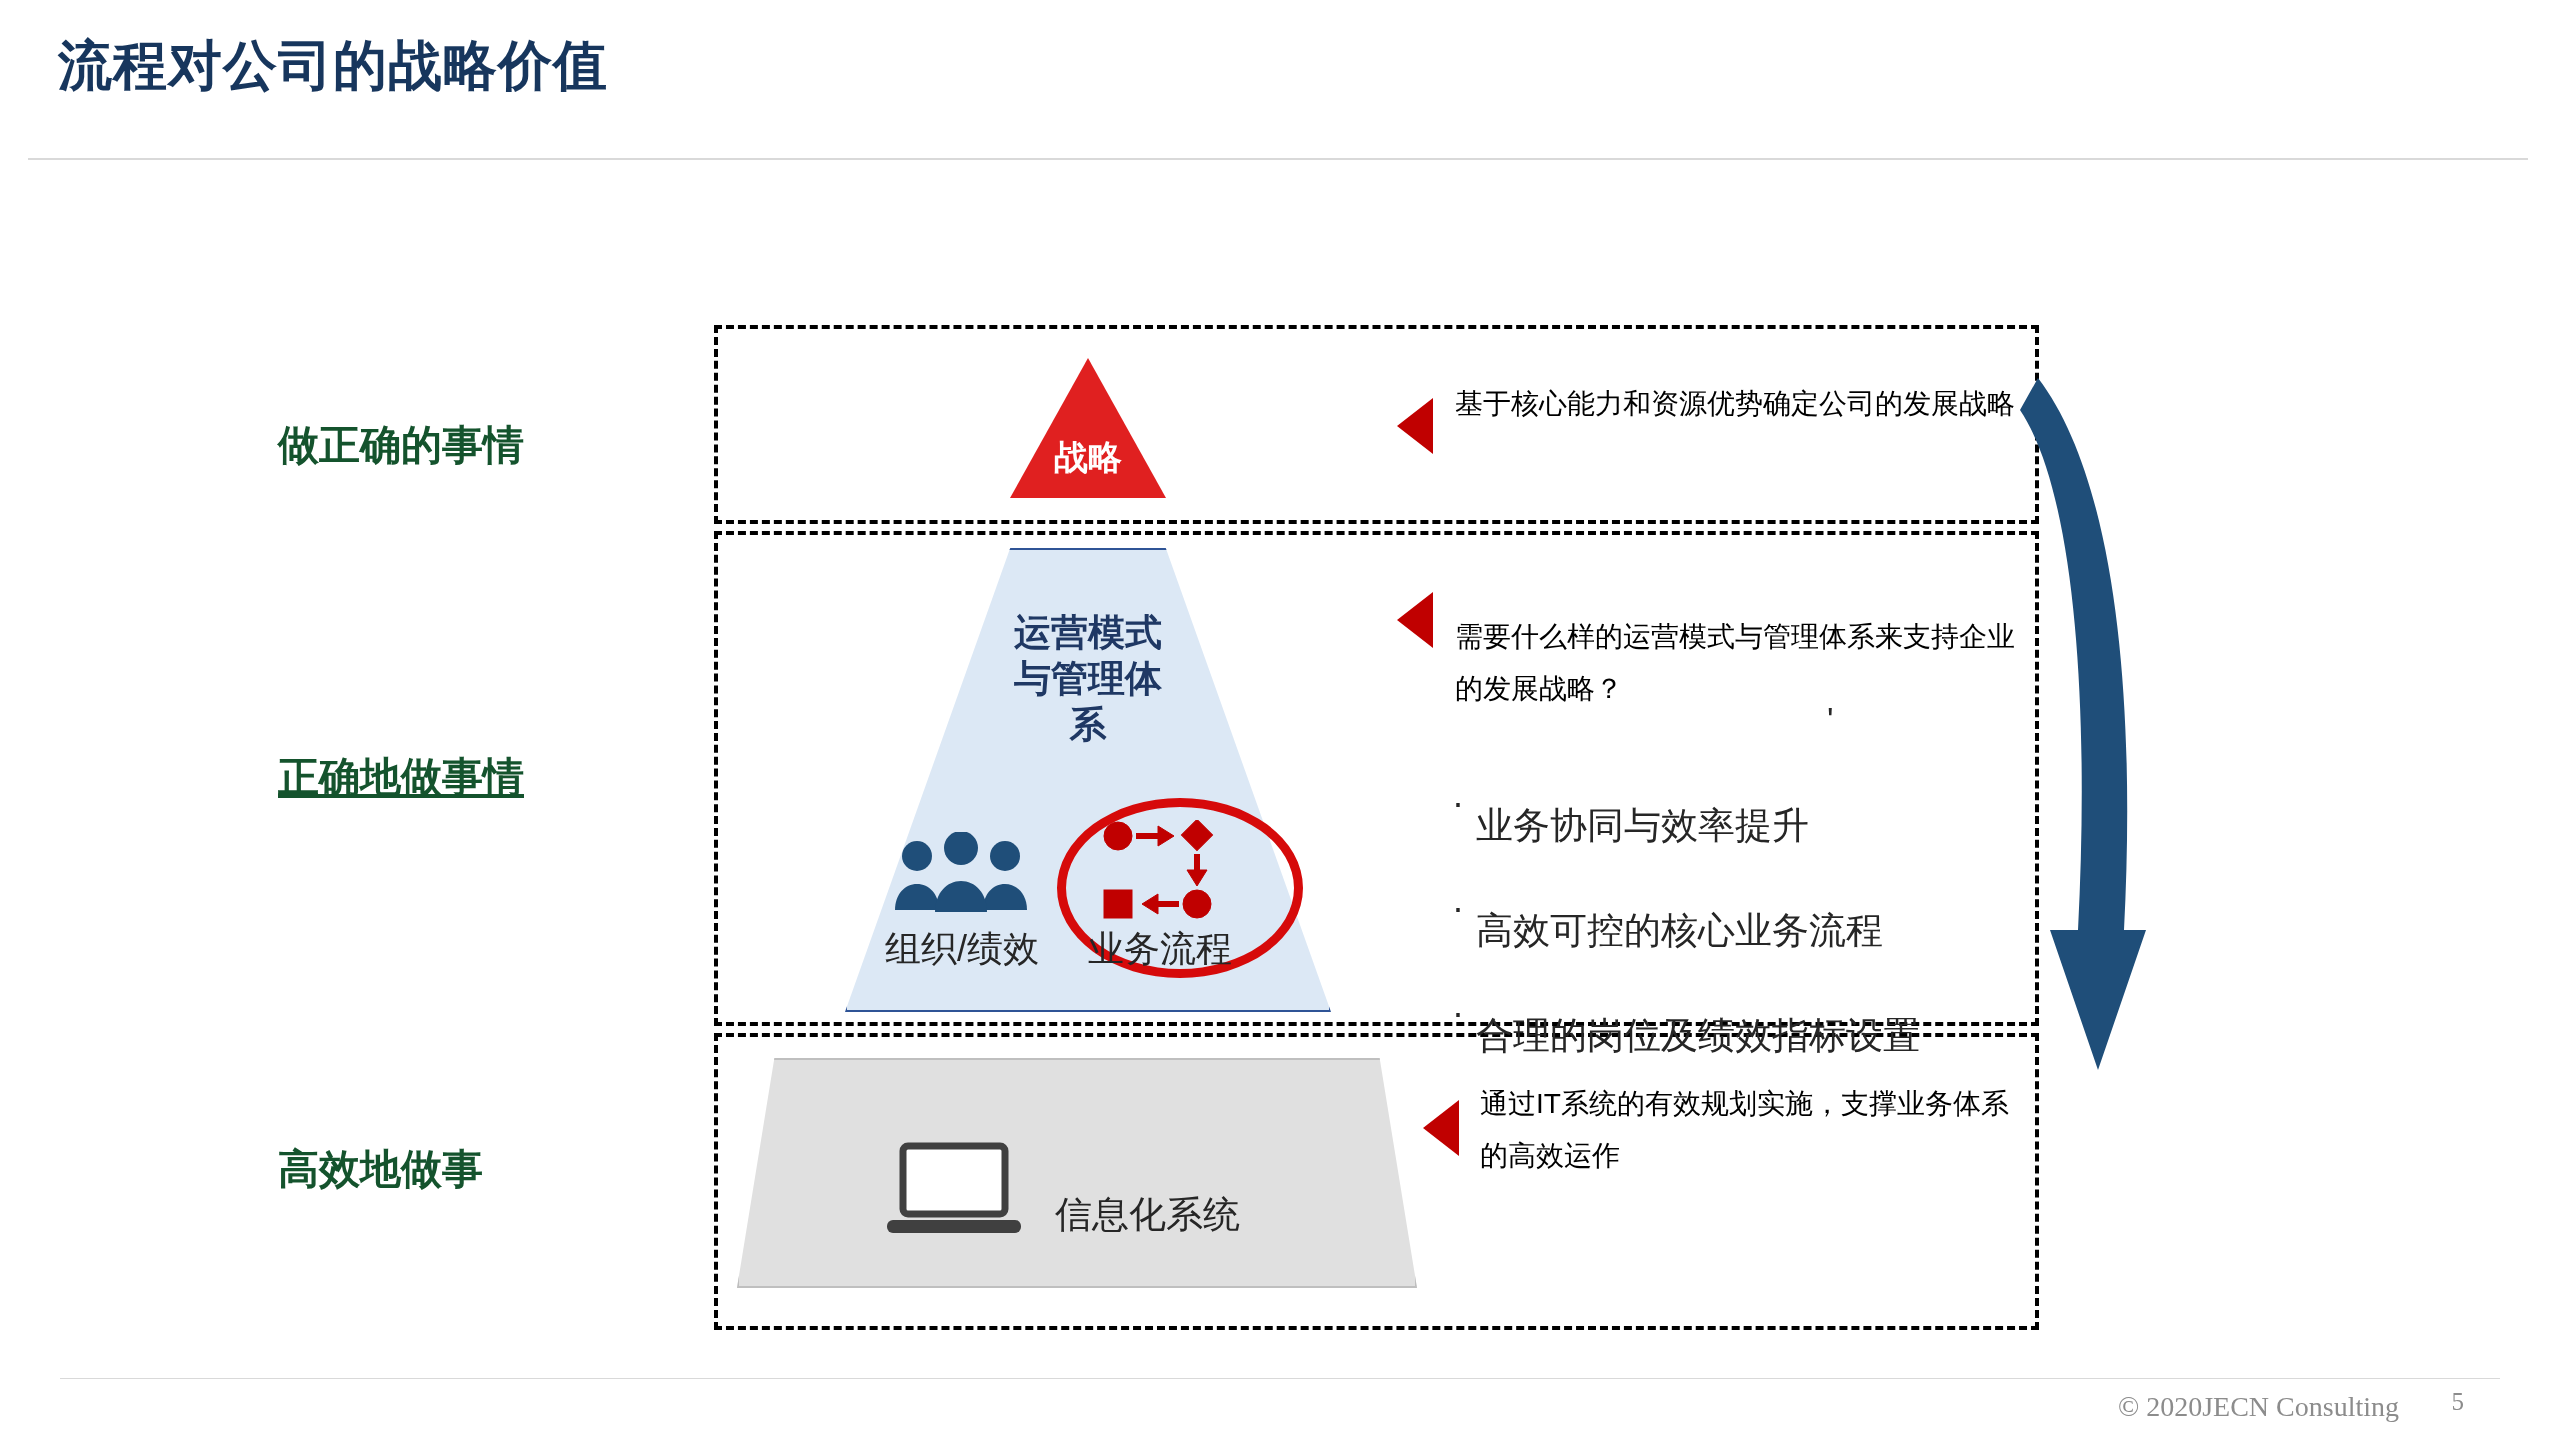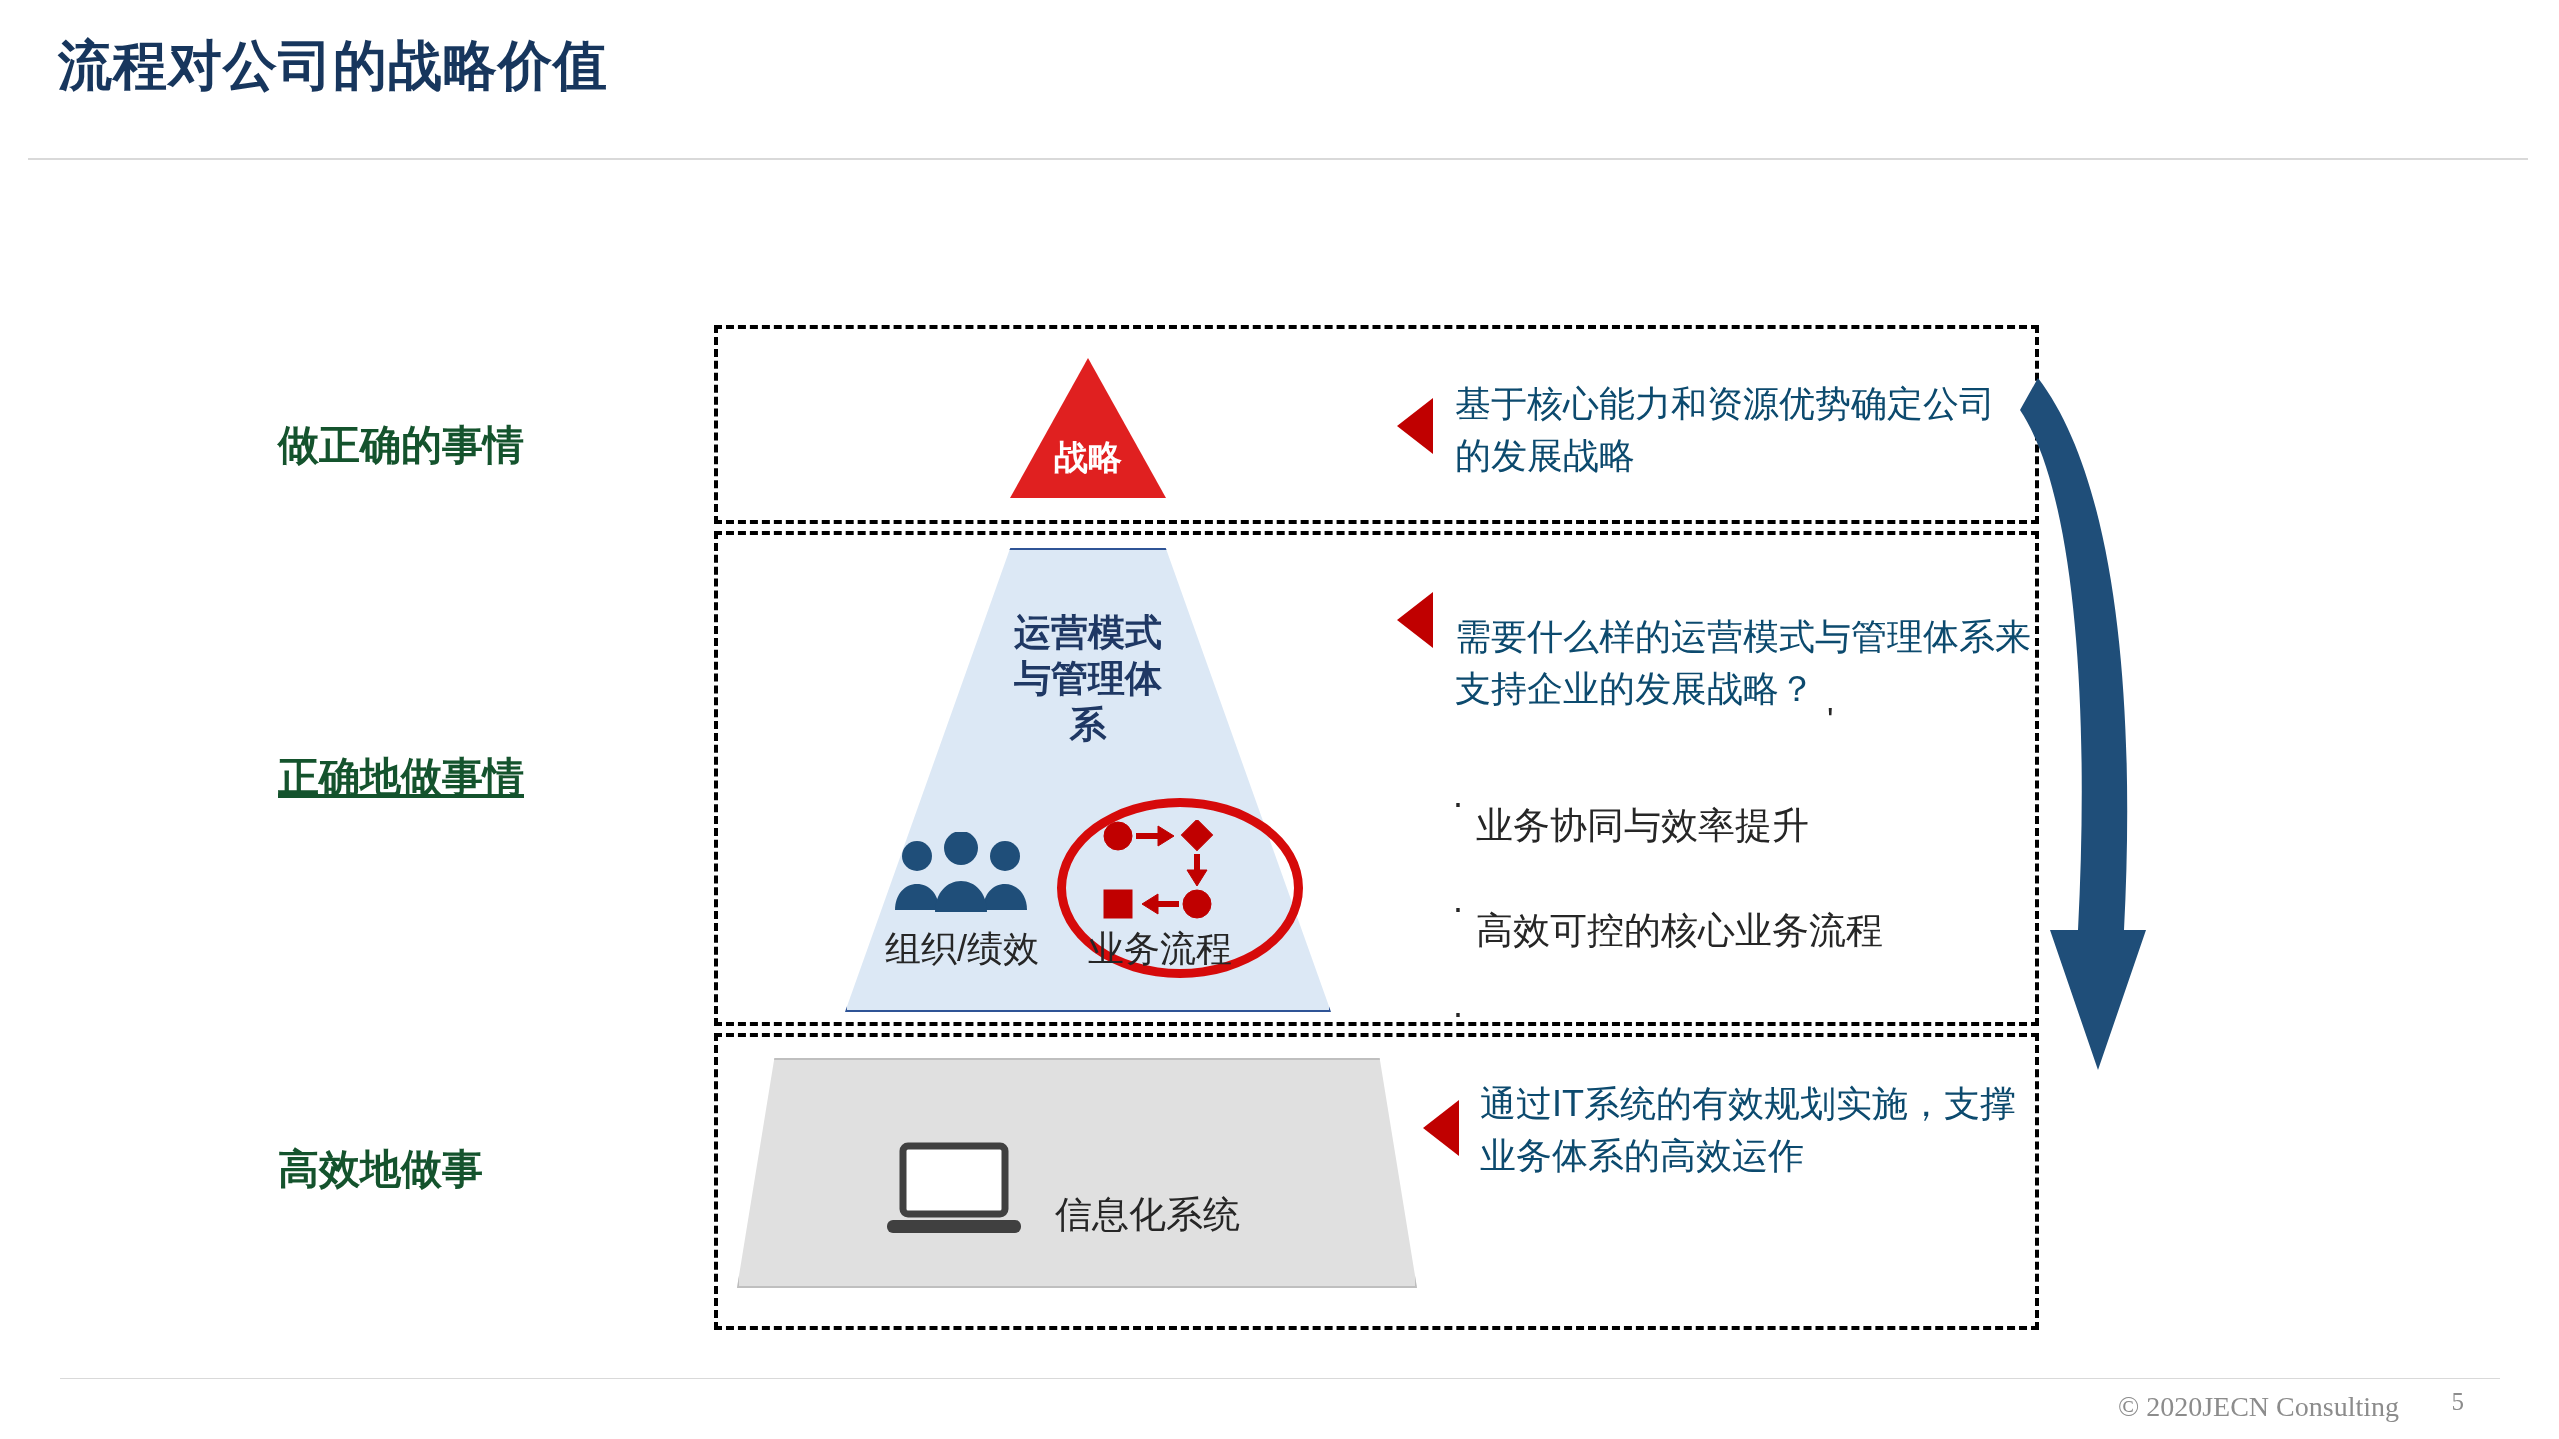--- a/index.html
+++ b/index.html
@@ -213,23 +213,23 @@
     border-bottom: 28px solid transparent;
     border-right: 36px solid #C00000;
   }
   #red-arrow-0 { left: 1397px; top: 398px; }
   #red-arrow-1 { left: 1397px; top: 592px; }
   #red-arrow-2 { left: 1423px; top: 1100px; }
 
   
   .desc-text {
     position: absolute;
-    font-size: 36px;
+    font-size: 28px;
     line-height: 52px;
-    color: #0c4a6e;
+    color: #000000;
   }
   #desc-0 { left: 1455px; top: 378px; width: 570px; }
   #desc-1 { left: 1455px; top: 572px; width: 580px; margin-top: 39px; }
   #desc-2 { left: 1480px; top: 1078px; width: 540px; }
 
   
   #bullet-list {
     position: absolute;
     left: 1440px;
     top: 780px;
@@ -352,20 +352,21 @@
   <div class="bullet-row">
     <span class="bullet-dot">·</span>
     <span class="bullet-label">业务协同与效率提升</span>
   </div>
   <div class="bullet-row">
     <span class="bullet-dot">·</span>
     <span class="bullet-label">高效可控的核心业务流程</span>
   </div>
   <div class="bullet-row">
     <span class="bullet-dot">·</span>
+    <span class="bullet-label">合理的岗位及绩效指标设置</span>
   </div>
 </div>
 
 <div id="curved-arrow">
   <svg viewBox="0 0 130 870" width="130" height="870" xmlns="http://www.w3.org/2000/svg">
     <path d="M18 8 C 96 110, 116 330, 104 560 L 126 560 L 78 700 L 30 560 L 58 560 C 70 330, 54 120, 0 40 Z" fill="#1F4E79"></path>
   </svg>
 </div>
 
 <div id="footer-rule"></div>

